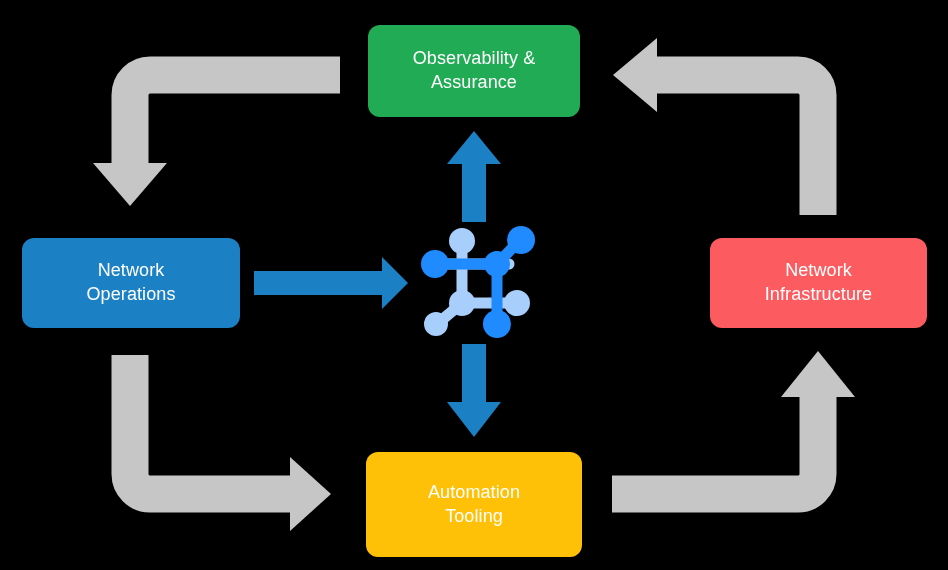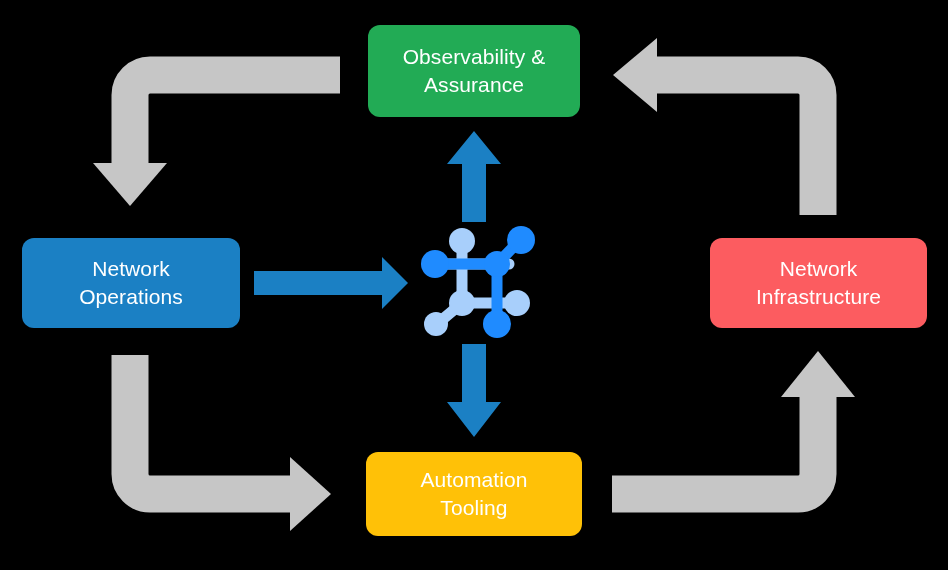--- a/index.html
+++ b/index.html
@@ -26,39 +26,39 @@
     height: 570px;
   }
   .node-box {
     position: absolute;
     display: flex;
     align-items: center;
     justify-content: center;
     text-align: center;
     border-radius: 12px;
     color: #ffffff;
-    font-size: 21px;
+    font-size: 18px;
     font-weight: 400;
     line-height: 1.32;
     letter-spacing: 0.1px;
     box-sizing: border-box;
     padding: 4px 10px;
     white-space: pre-line;
   }
   #box-observability {
     left: 368px;  top: 25px;  width: 212px; height: 92px;
   }
   #box-network-operations {
     left: 22px;   top: 238px; width: 218px; height: 90px;
   }
   #box-network-infrastructure {
     left: 710px;  top: 238px; width: 217px; height: 90px;
   }
   #box-automation-tooling {
-    left: 366px;  top: 452px; width: 216px; height: 84px;
+    left: 366px;  top: 452px; width: 216px; height: 105px;
   }
   .node-label {
     display: block;
     white-space: pre-line;
   }
 </style>
 </head>
 <body>
 
 <div id="canvas">

